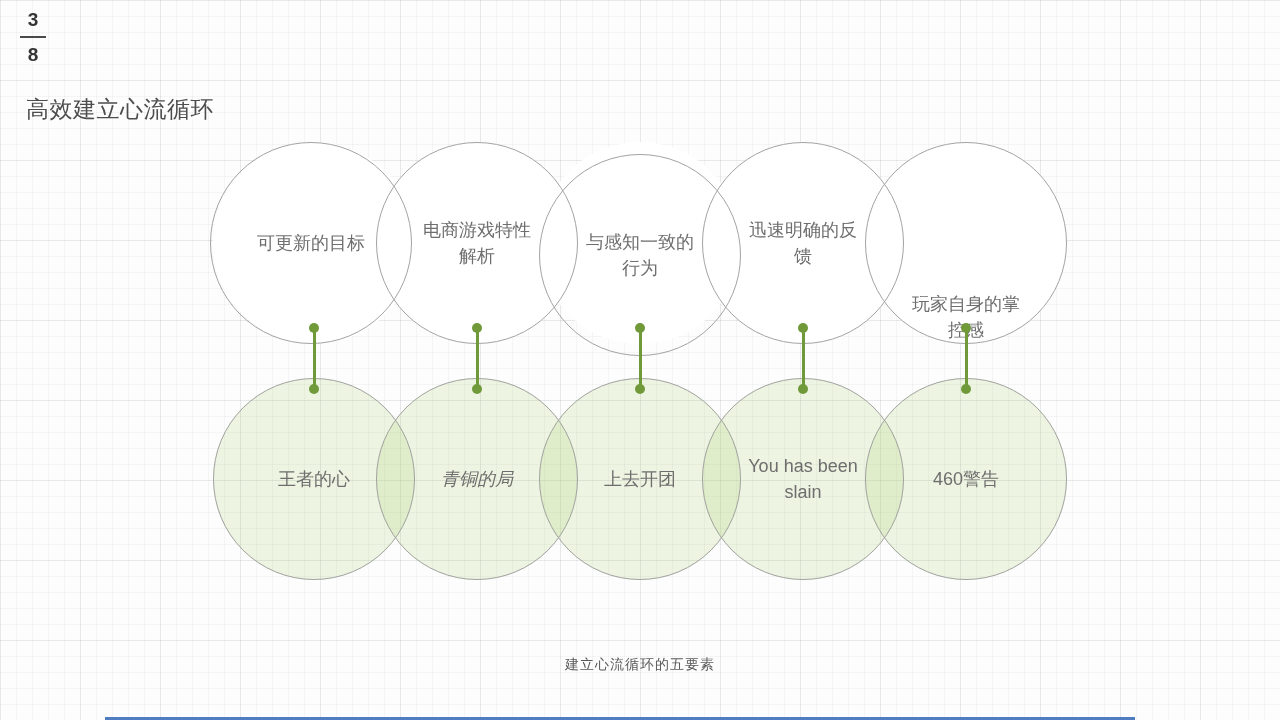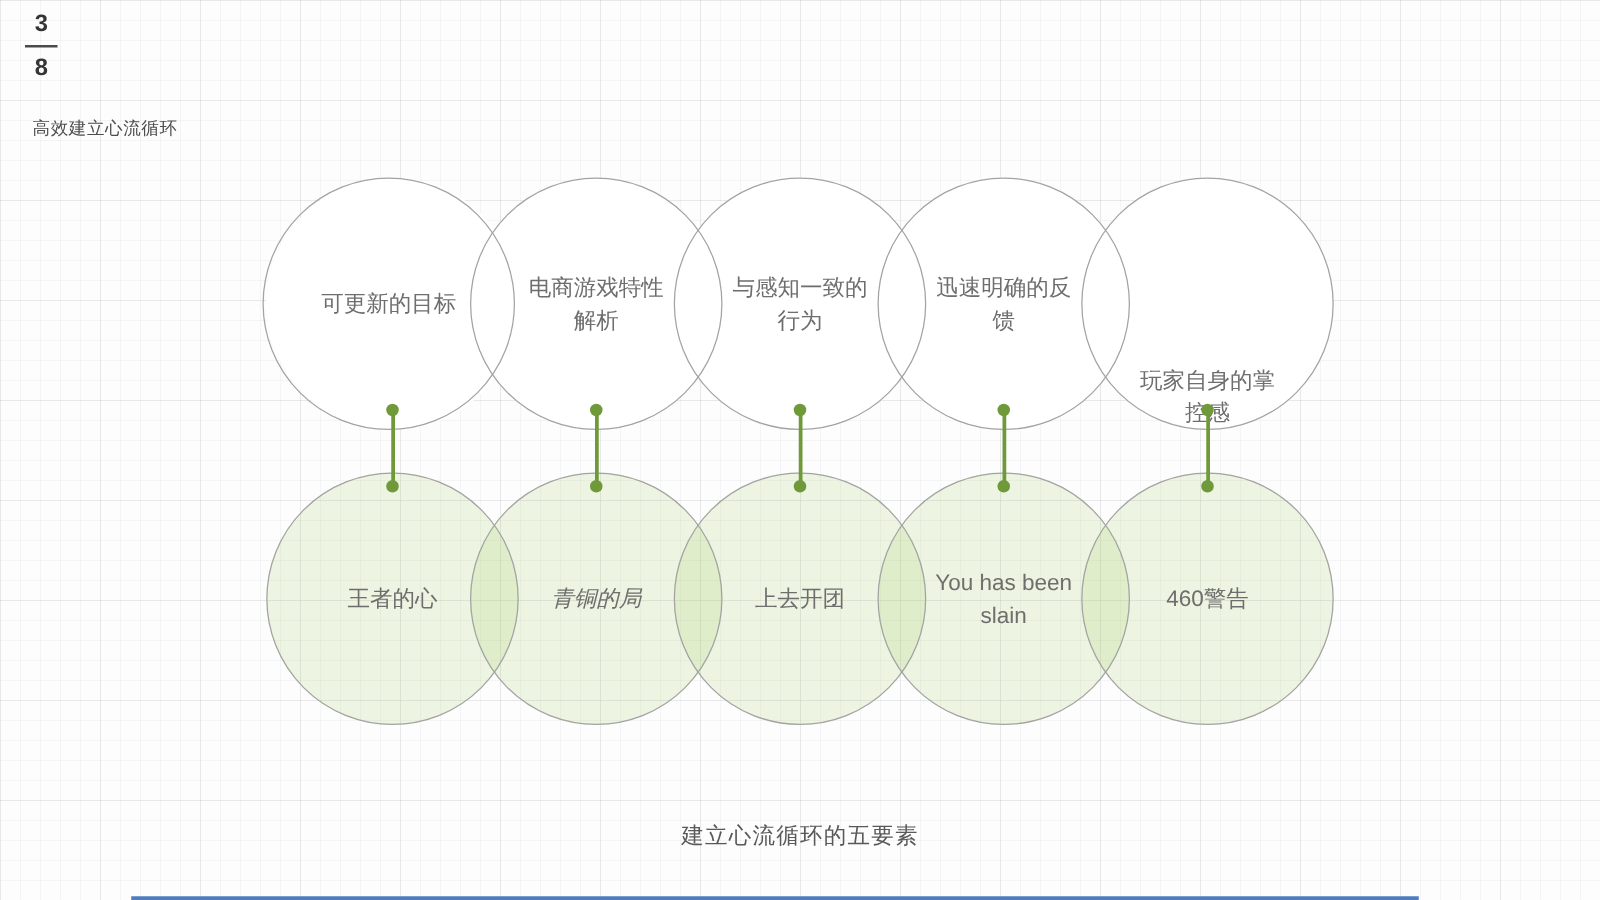--- a/index.html
+++ b/index.html
@@ -17,23 +17,23 @@
   }
 
   .fraction{position:absolute;left:18px;top:10px;width:30px;text-align:center;
     color:#353535;font-weight:bold;font-size:19px;line-height:1;}
   .fraction .num{display:block;padding-bottom:7px;}
   .fraction .bar{height:2px;background:#4a4a4a;margin:0 2px;}
   .fraction .den{display:block;padding-top:7px;}
 
   .title{position:absolute;left:64px;top:32px;font-size:19px;font-weight:bold;
     color:var(--title-color,#3f3f3f);letter-spacing:1px;}
-  .subtitle{position:absolute;left:26px;top:94px;font-size:14px;color:#4d4d4d;letter-spacing:0.5px;}
+  .subtitle{position:absolute;left:26px;top:94px;font-size:23px;color:#4d4d4d;letter-spacing:0.5px;}
   .caption{position:absolute;left:0;top:656px;width:100%;text-align:center;
-    font-size:18px;color:#595959;letter-spacing:1px;}
+    font-size:14px;color:#595959;letter-spacing:1px;}
 
   .diagram{position:absolute;left:0;top:0;width:100%;height:100%;}
   .circle{position:absolute;width:202px;height:202px;border-radius:50%;box-sizing:border-box;}
   .circle.fill-top{background:#ffffff;}
   .circle.fill-bottom{background:var(--bottom-circle-fill,rgba(169,204,102,0.18));}
   .circle.stroke{border:1px solid var(--circle-border,#a3a3a3);background:transparent;
     display:flex;align-items:center;justify-content:center;}
   .circle-label{width:118px;text-align:center;font-size:18px;line-height:1.45;
     color:var(--text-gray,#6e6e6e);}
 
@@ -76,21 +76,21 @@
         </div>
         <div class="circle stroke" style="left: 213px; top: 378px;">
           <div class="circle-label">王者的心</div>
         </div>
         <div class="circle stroke" style="left: 376px; top: 142px;">
           <div class="circle-label">电商游戏特性解析</div>
         </div>
         <div class="circle stroke" style="left: 376px; top: 378px; font-style: italic;">
           <div class="circle-label">青铜的局</div>
         </div>
-        <div class="circle stroke" style="left: 539px; top: 142px;">
+        <div class="circle stroke" style="left: 539px; top: 154px;">
           <div class="circle-label">与感知一致的行为</div>
         </div>
         <div class="circle stroke" style="left: 539px; top: 378px;">
           <div class="circle-label">上去开团</div>
         </div>
         <div class="circle stroke" style="left: 702px; top: 142px;">
           <div class="circle-label">迅速明确的反馈</div>
         </div>
         <div class="circle stroke" style="left: 702px; top: 378px;">
           <div class="circle-label">You has been slain</div>

